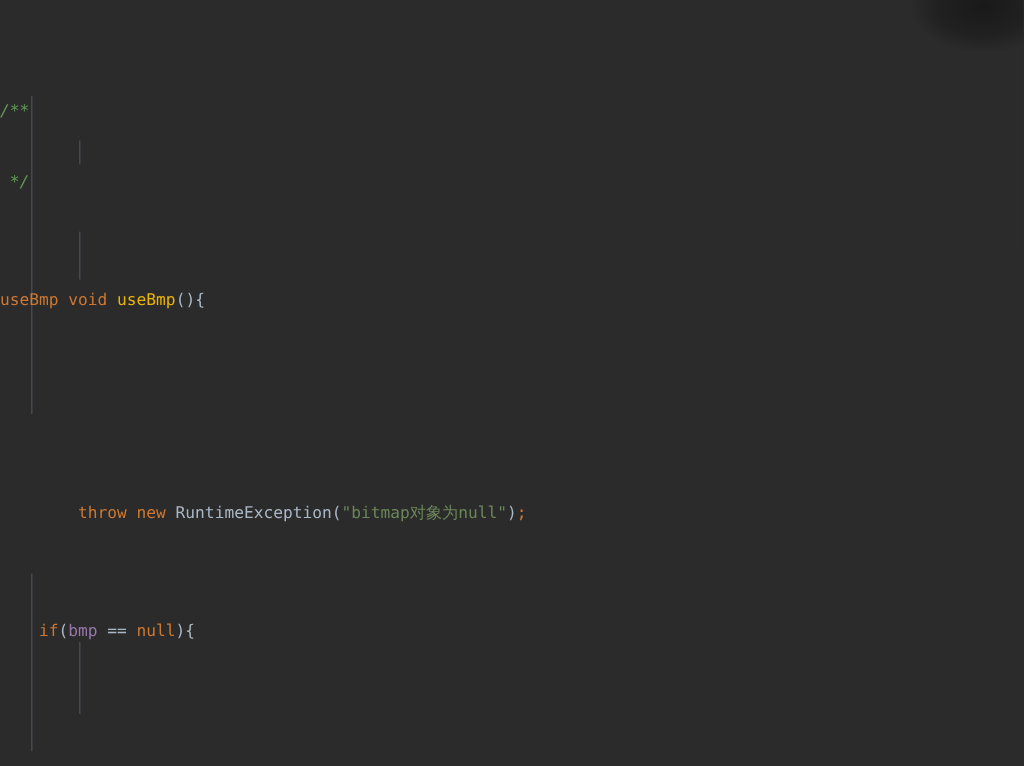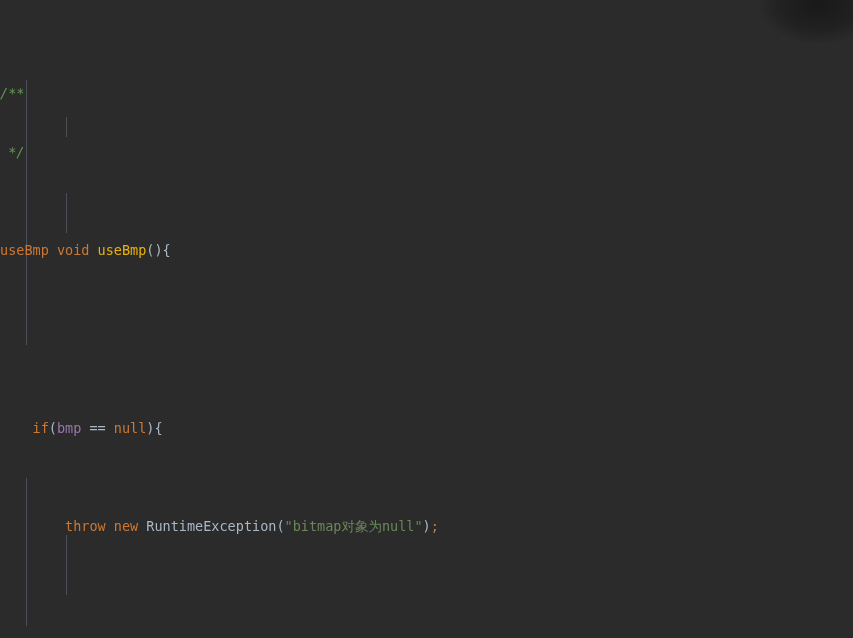--- a/index.html
+++ b/index.html
@@ -85,24 +85,24 @@
     
     <div class="line"><span class="doc">/**</span></div>
     <div class="line"><span class="doc"> */</span></div>
 
     
     <div class="line"><span class="kw">useBmp</span><span class="def"> </span><span class="kw">void</span><span class="def"> </span><span class="meth">useBmp</span><span class="def">(){</span></div>
 
     <div class="line-gap"></div>
 
     
-    <div class="line">    <span class="kw">if</span><span class="def">(</span><span class="field">bmp</span><span class="def"> == </span><span class="kw">null</span><span class="def">){</span></div>
+    <div class="line">        <span class="kw">throw</span> <span class="kw">new</span> <span class="def">RuntimeException</span><span class="def">(</span><span class="str">"bitmap对象为null"</span><span class="def">)</span><span class="semi">;</span></div>
 
     
-    <div class="line">        <span class="kw">throw</span> <span class="kw">new</span> <span class="def">RuntimeException</span><span class="def">(</span><span class="str">"bitmap对象为null"</span><span class="def">)</span><span class="semi">;</span></div>
+    <div class="line">    <span class="kw">if</span><span class="def">(</span><span class="field">bmp</span><span class="def"> == </span><span class="kw">null</span><span class="def">){</span></div>
 
     
 
     
 
     
     
 
     
     

